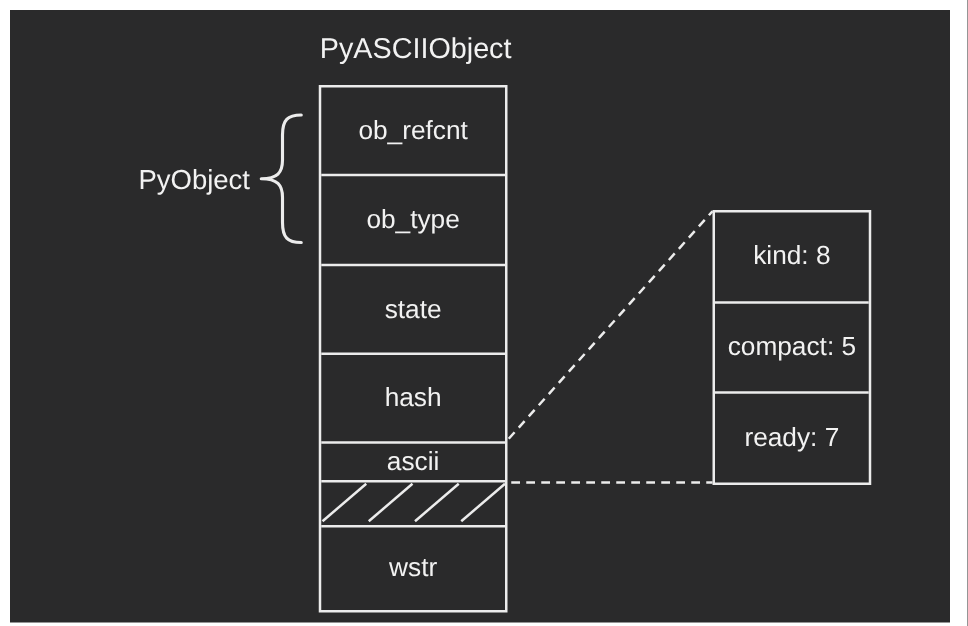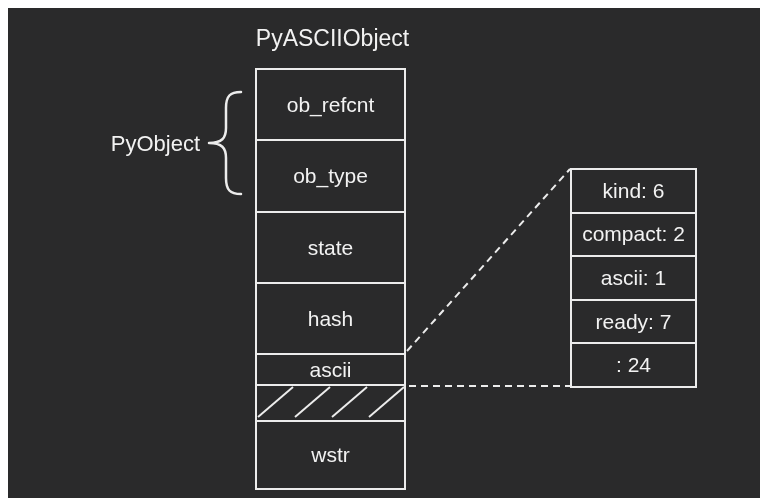--- a/index.html
+++ b/index.html
@@ -134,20 +134,18 @@
     </div>
     <div class="cell r5">
       <span></span>
     </div>
     <div class="cell r6">
       <span>wstr</span>
     </div>
   </div>
 
   <div class="detail">
-    <div class="drow">kind: 6</div>
-    <div class="drow">compact: 2</div>
-    <div class="drow">ascii: 1</div>
+    <div class="drow">kind: 8</div>
+    <div class="drow">compact: 5</div>
     <div class="drow">ready: 7</div>
-    <div class="drow">: 24</div>
   </div>
 
 </div>
 
 </body></html>

